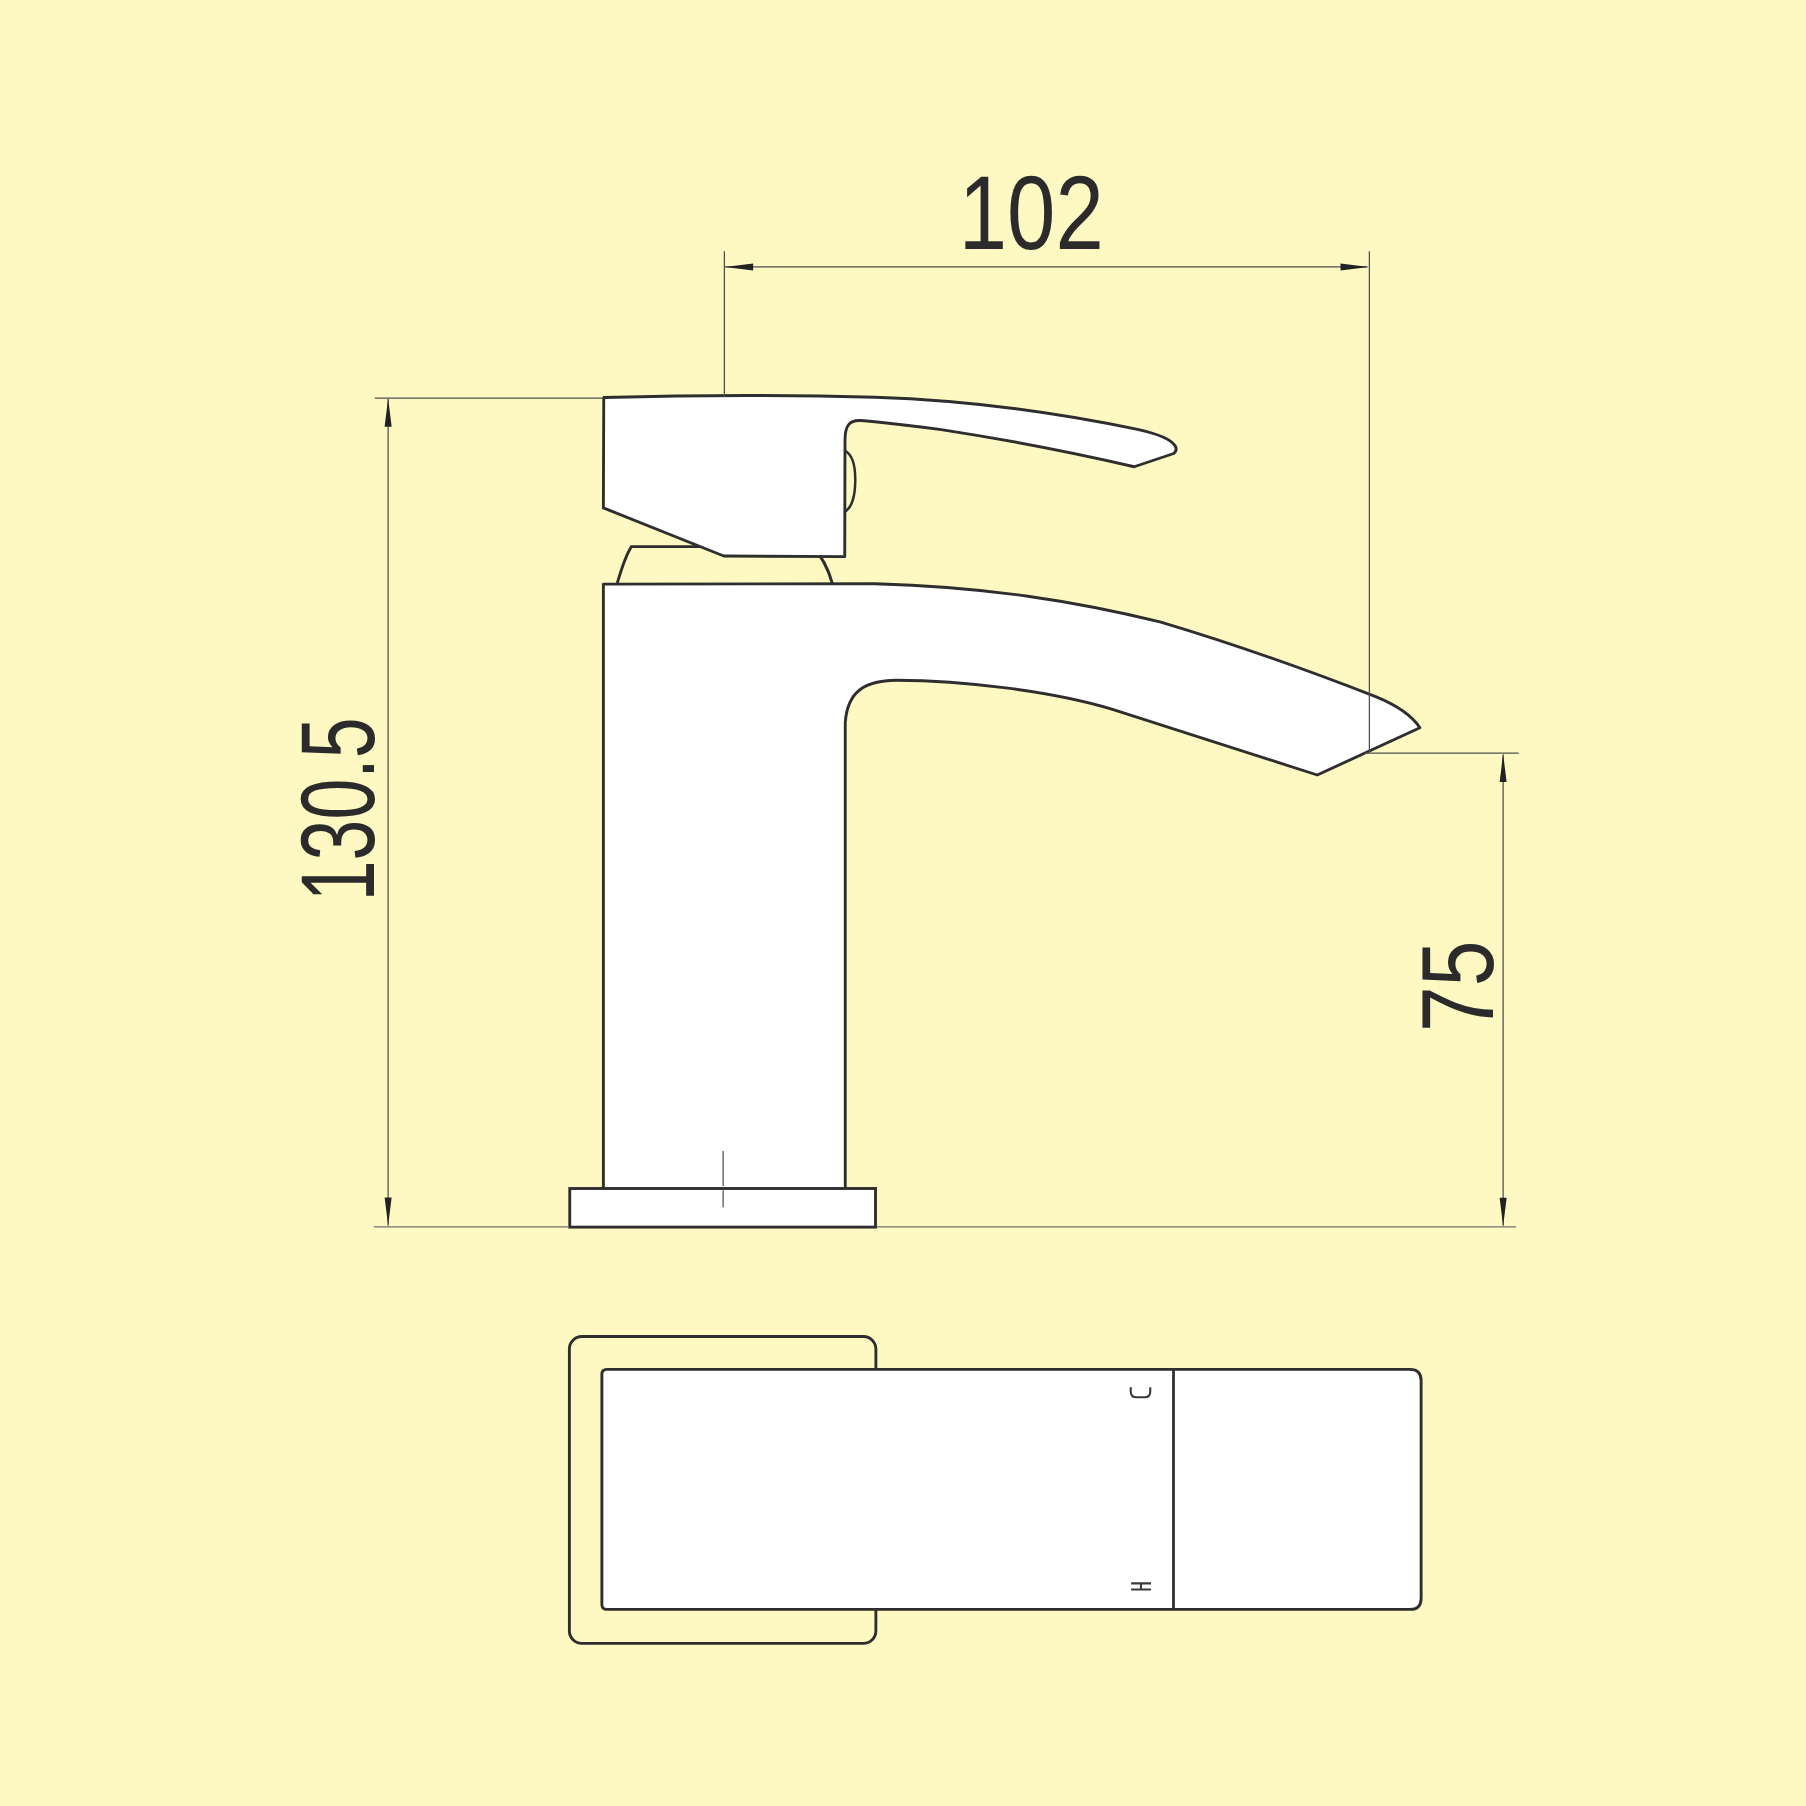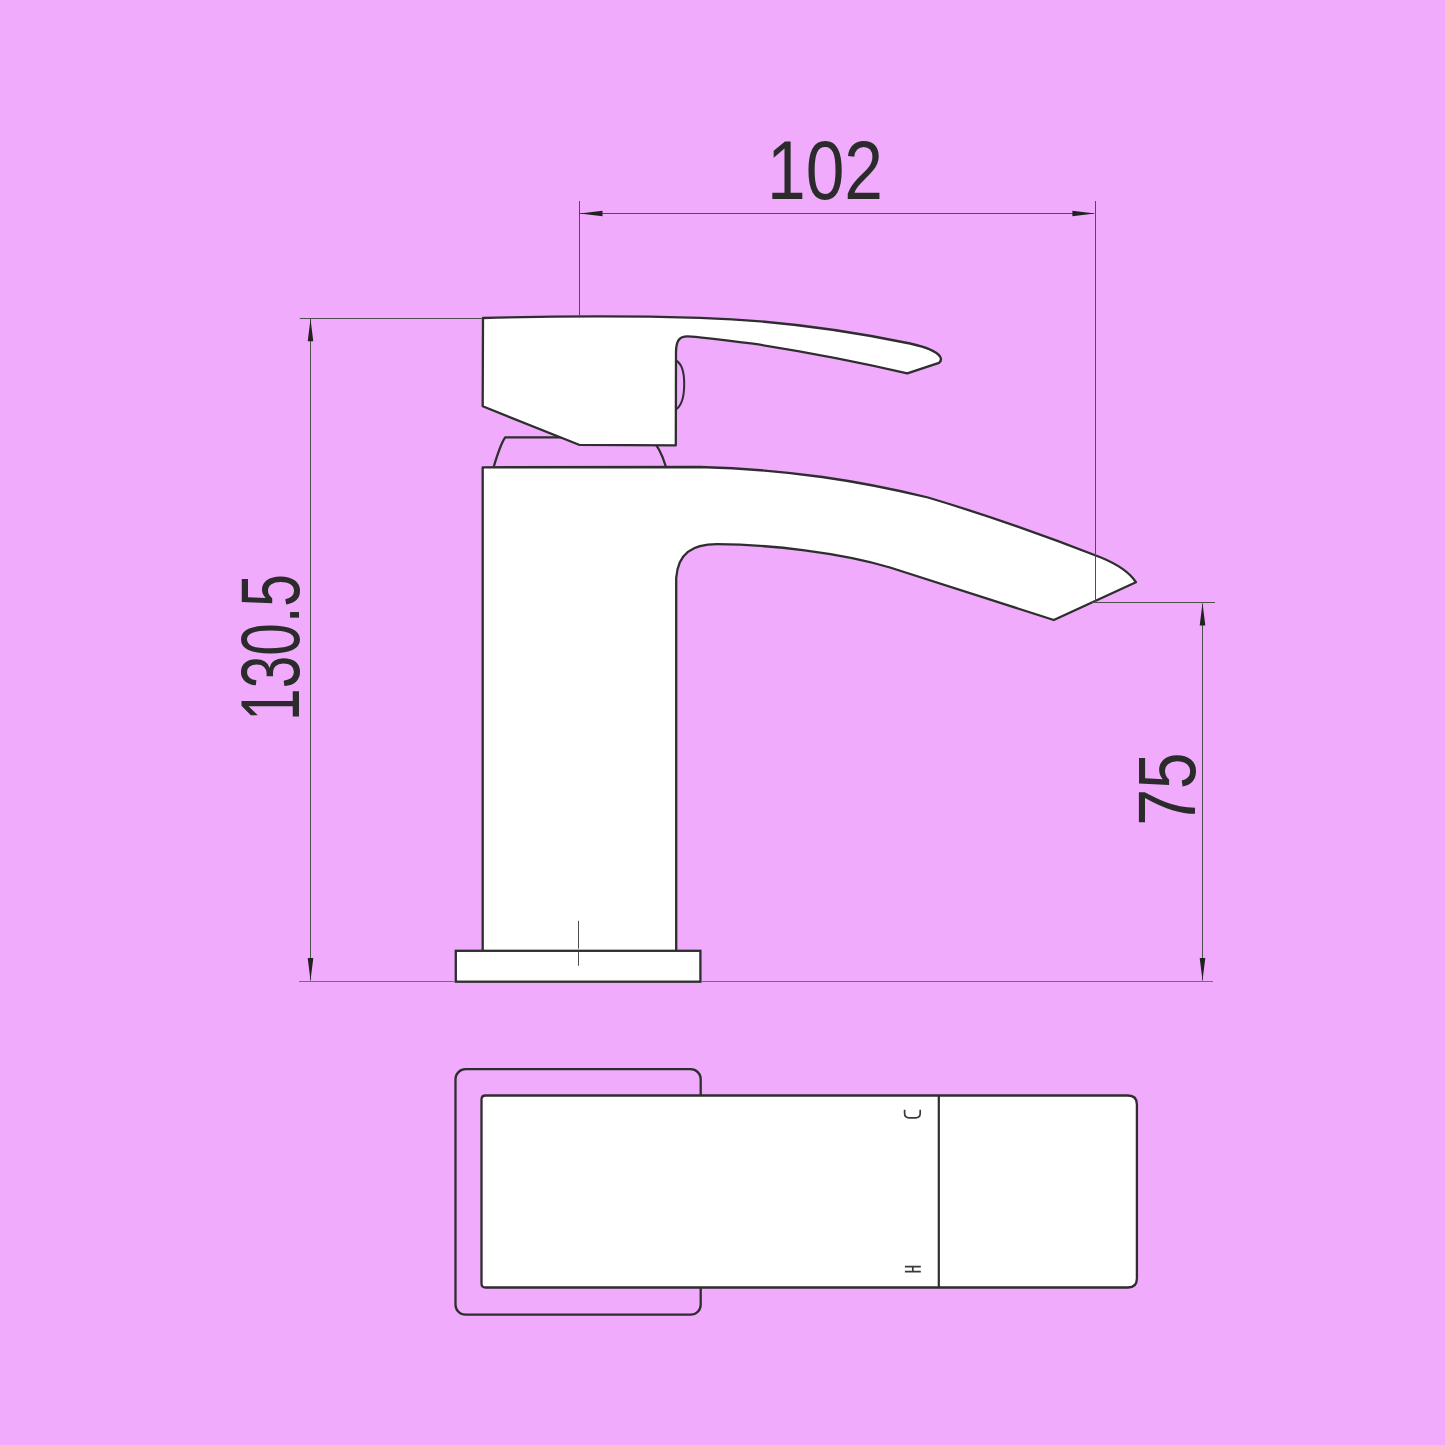--- a/index.html
+++ b/index.html
@@ -1,16 +1,16 @@
 <!DOCTYPE html>
 <html><head>
 <meta charset="utf-8">
 <style>
   html,body{margin:0;padding:0;background:#ffffff;}
-  .wrap{width:1445px;height:1445px;position:relative;background:#f0abfc;overflow:hidden;text-decoration:underline;}
+  .wrap{width:1445px;height:1445px;position:relative;background:#fef9c3;overflow:hidden;text-decoration:underline;}
   svg{display:block;}
   text{font-family:"Liberation Sans", sans-serif;fill:#2b2b2b;}
 </style>
 </head>
 <body>
 
 <div class="wrap">
 <svg width="1445" height="1445" viewBox="0 0 1445 1445">
 
   <path d="M 493.8,466.5 C 497.5,454 500.8,443.5 505.2,437.3 L 650,437.3 C 656.5,444 662.5,455 665.8,466.5" fill="none" stroke="#2e2e2e" stroke-width="2.3"></path>

